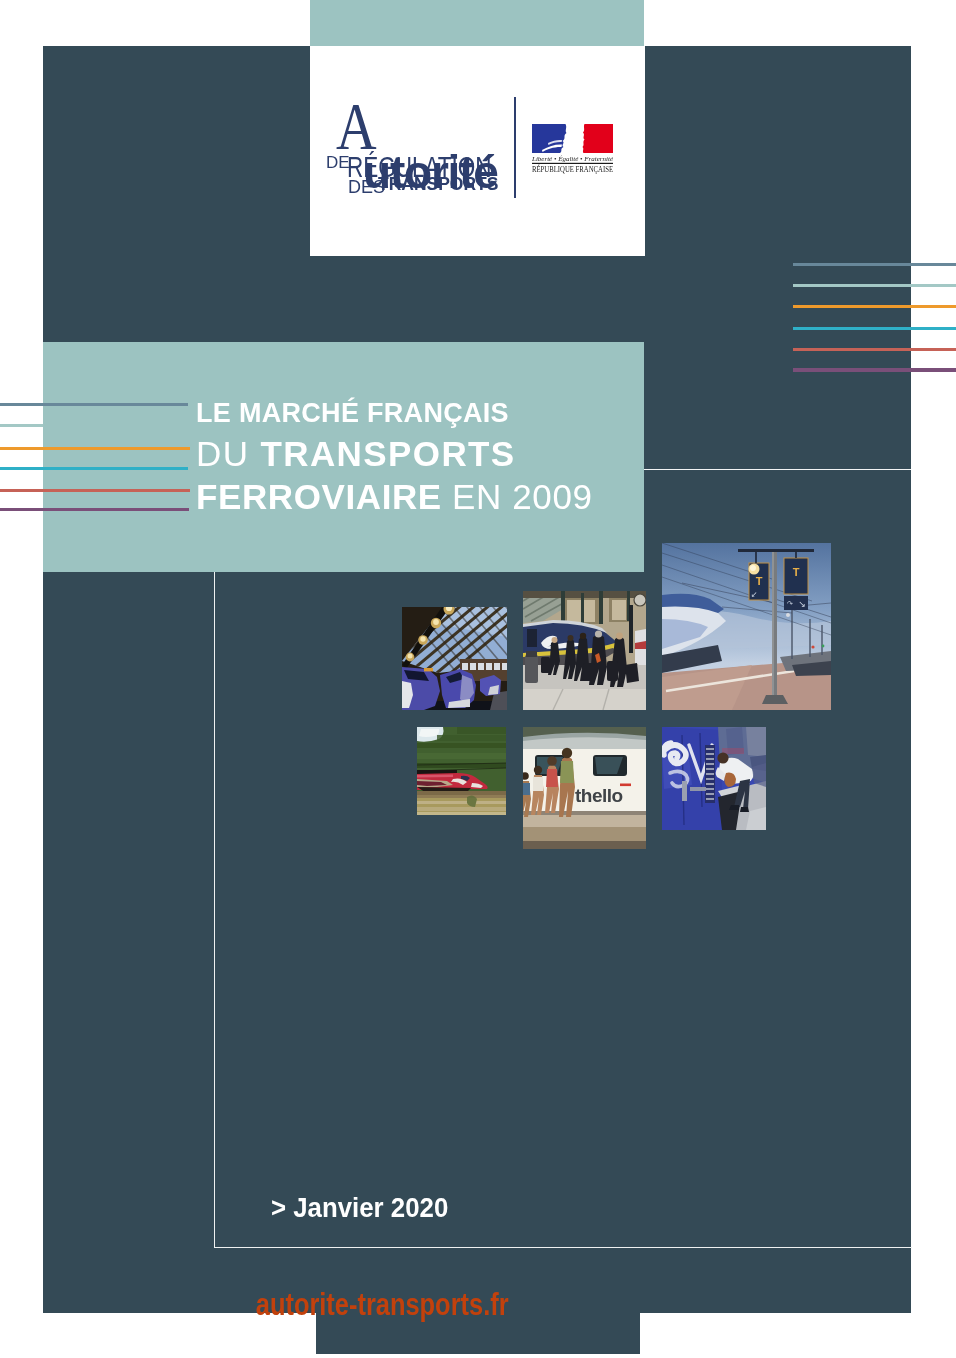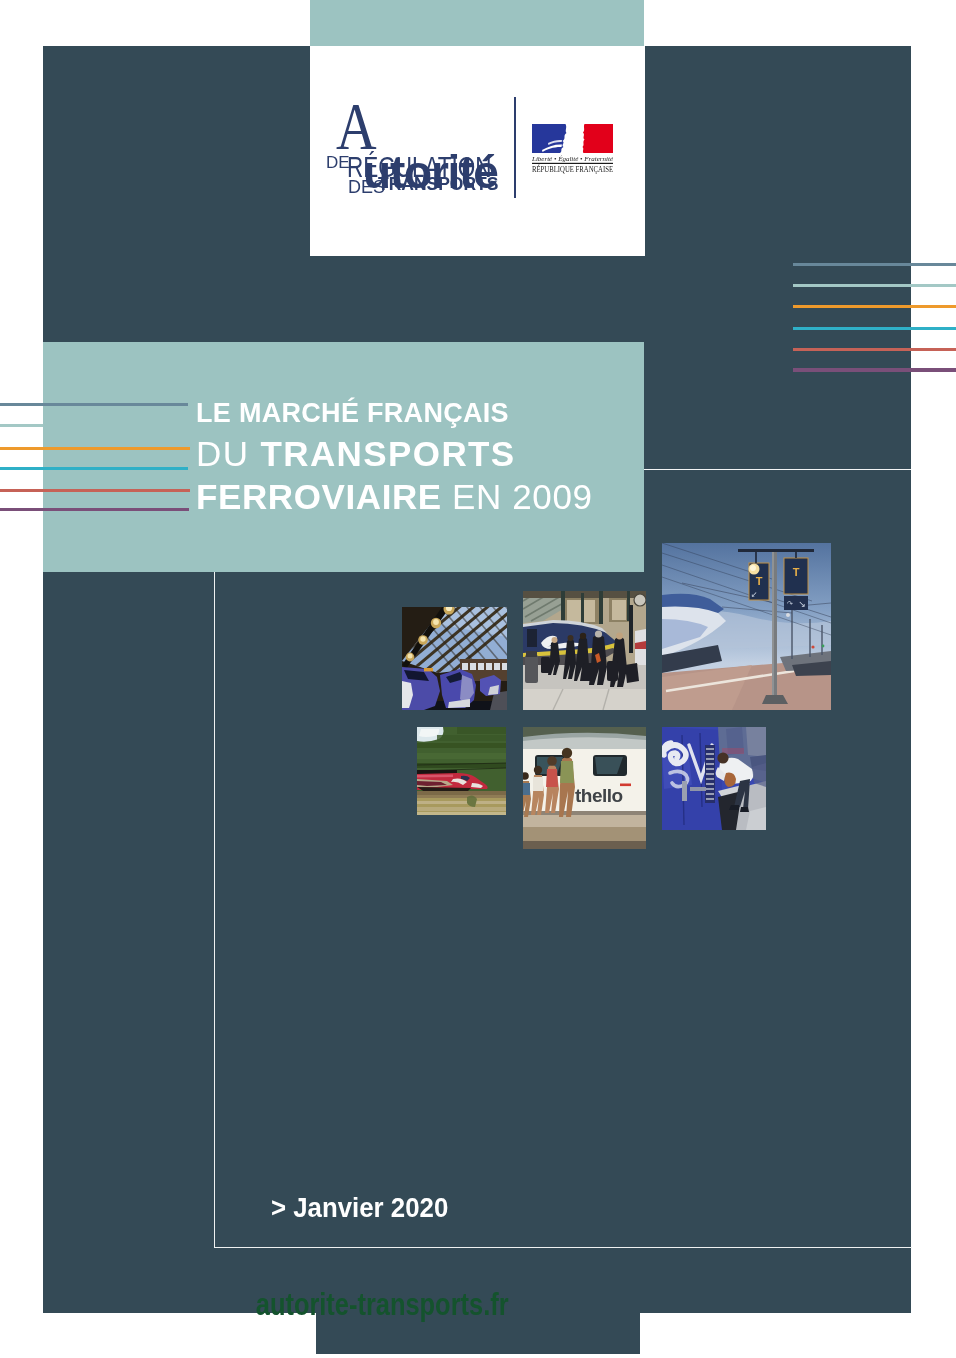--- a/index.html
+++ b/index.html
@@ -426,13 +426,13 @@
   <path d="M78,54 L88,52 L86,82 L81,82 L83,64 L78,80 L72,80 Z" fill="#2c3444"></path>
   <path d="M69,78 L77,78 L77,83 L67,83 Z" fill="#181c26"></path>
   <path d="M79,80 L86,80 L87,85 L78,85 Z" fill="#181c26"></path>
   <path d="M64,46 Q72,44 74,52 Q74,60 66,60 Q60,56 64,46 Z" fill="#a8663a"></path>
   <path d="M90,40 L104,36 L104,60 L92,56 Z" fill="#55608a" opacity="0.7"></path>
 </svg>
 </div>
 
 <div class="abs" style="left:271px;top:1193px;color:#ffffff;font-weight:bold;font-size:27px;white-space:nowrap;transform:scaleX(0.956);transform-origin:left;">&gt; Janvier 2020</div>
 
-<div class="abs" style="left:0;top:1287px;width:765px;text-align:center;color:#14532d;font-weight:bold;font-size:31px;white-space:nowrap;"><span style="display:inline-block;transform:scaleX(0.82);transform-origin:center;">autorite-transports.fr</span></div>
+<div class="abs" style="left:0;top:1287px;width:765px;text-align:center;color:#c2410c;font-weight:bold;font-size:31px;white-space:nowrap;"><span style="display:inline-block;transform:scaleX(0.82);transform-origin:center;">autorite-transports.fr</span></div>
 
 </body></html>

